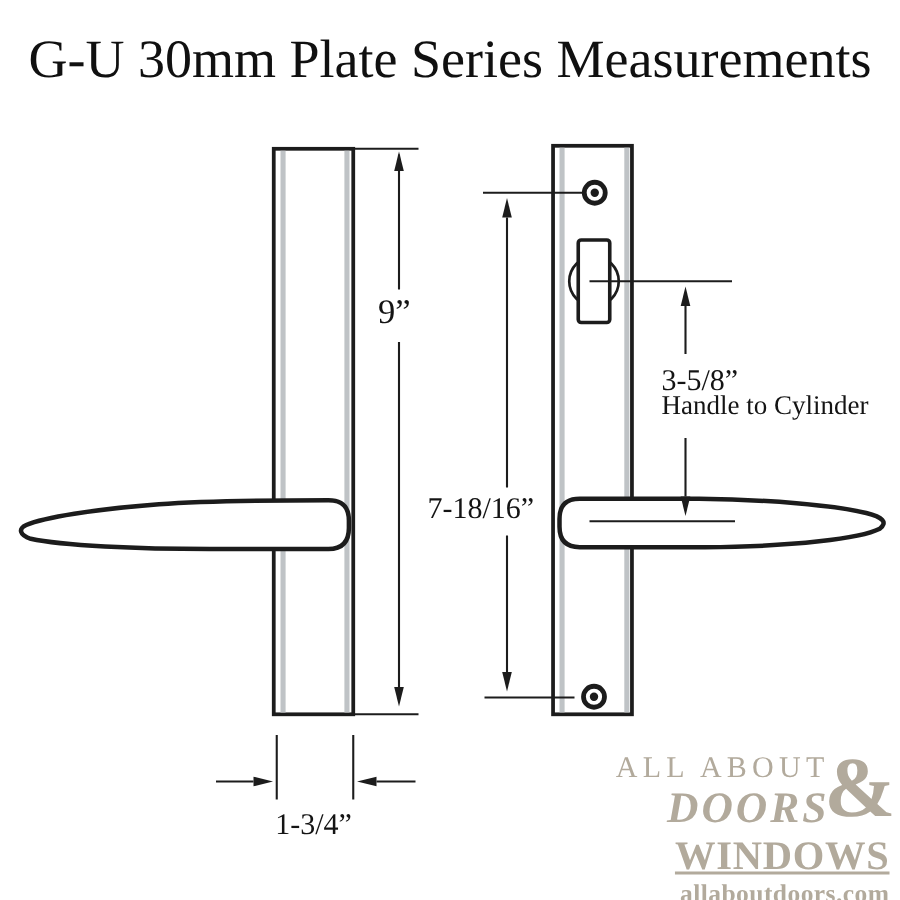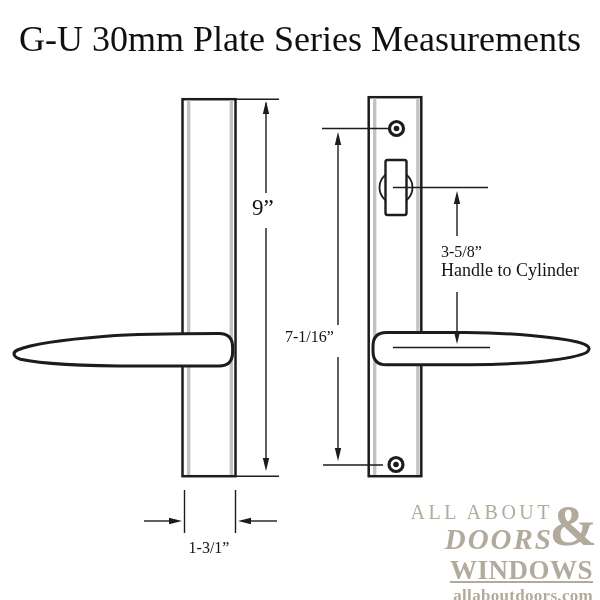--- a/index.html
+++ b/index.html
@@ -6,21 +6,21 @@
   .canvas {
     position:relative; width:600px; height:600px; background:#ffffff;
     font-family:"Liberation Serif", serif; color:#161616; overflow:hidden;
   }
   .title {
     position:absolute; top:21px; left:0; width:600px; text-align:center;
     font-size:36px; line-height:1.05; color:#101010; white-space:nowrap;
   }
   svg.diagram { position:absolute; left:0; top:0; }
   svg.diagram { color:#1c1c1c; }
-  .dim-label { position:absolute; font-size:16px; line-height:1.05; color:#141414; white-space:nowrap; }
+  .dim-label { position:absolute; font-size:20px; line-height:1.05; color:#141414; white-space:nowrap; }
   .lbl-9       { left:252px; top:196px; font-size:23px; }
   .lbl-7-11-16 { left:285px; top:329px; }
   .lbl-3-5-8   { left:441px; top:244px; }
   .lbl-htc     { left:441px; top:261px; font-size:18px; }
   .lbl-1-3-16  { left:173px; top:540px; width:72px; text-align:center; }
 
   .logo {
     position:absolute; top:502px; right:7px; text-align:right;
     color:var(--color-logo, #b2aa9c); line-height:1;
   }
@@ -111,24 +111,24 @@
       <polygon class="ah" points="338,461 334.8,448 341.2,448"></polygon>
 
       <line class="lw" x1="457" y1="204" x2="457" y2="236"></line>
       <polygon class="ah" points="457,191 453.8,204 460.2,204"></polygon>
       <line class="lw" x1="457" y1="292" x2="457" y2="331"></line>
       <polygon class="ah" points="457,344 453.8,331 460.2,331"></polygon>
     </g>
   </svg>
 
   <div class="dim-label lbl-9">9”</div>
-  <div class="dim-label lbl-7-11-16">7-1/16”</div>
+  <div class="dim-label lbl-7-11-16">7-18/16”</div>
   <div class="dim-label lbl-3-5-8">3-5/8”</div>
   <div class="dim-label lbl-htc">Handle to Cylinder</div>
-  <div class="dim-label lbl-1-3-16">1-3/1”</div>
+  <div class="dim-label lbl-1-3-16">1-3/4”</div>
 
   <div class="logo">
     <div class="logo-top">
       <div class="logo-row1">ALL ABOUT</div>
       <div class="logo-row2">DOORS</div>
       <div class="logo-amp">&amp;</div>
     </div>
     <div class="logo-row3">WINDOWS</div>
     <div class="logo-row4">allaboutdoors.com</div>
   </div>

